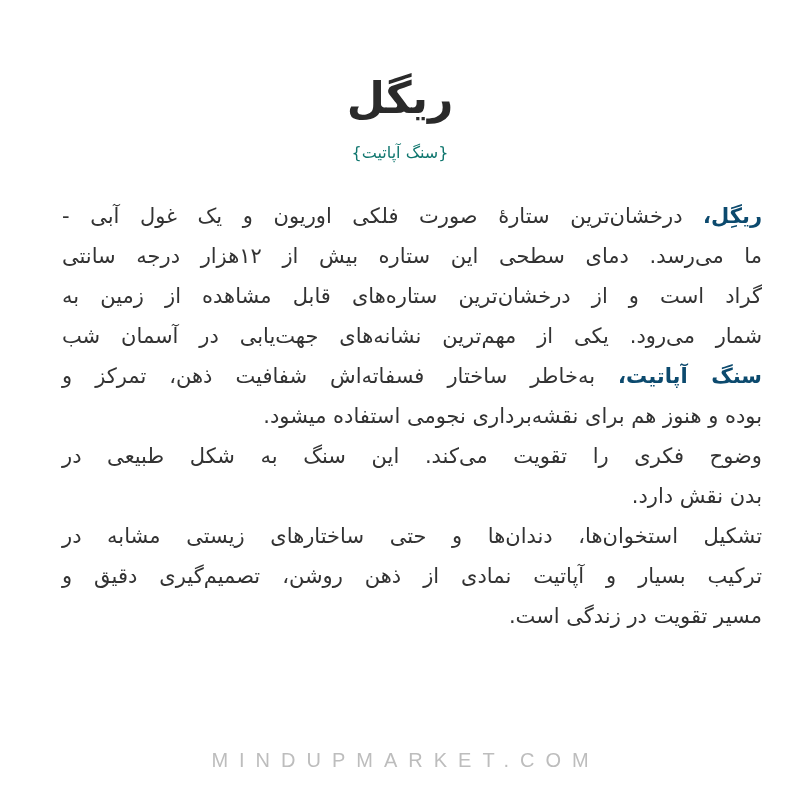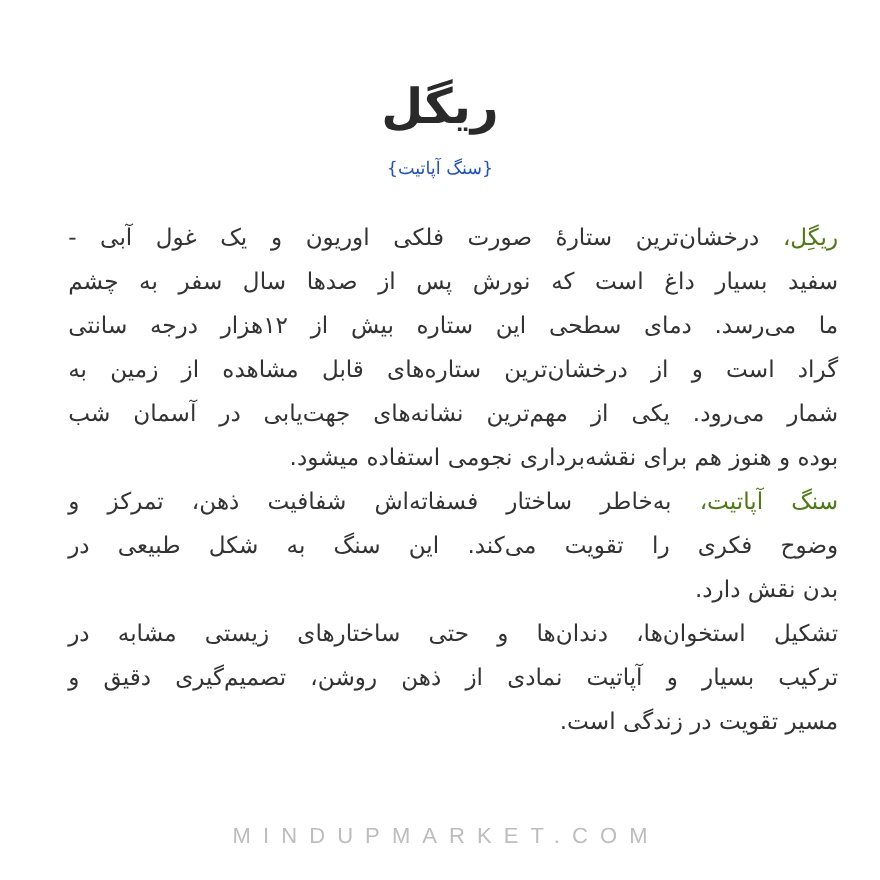--- a/index.html
+++ b/index.html
@@ -31,21 +31,21 @@
       color: #2a2a2a;
       line-height: 60px;
     }
     .subtitle {
       position: absolute;
       top: 141px;
       left: 0; width: 800px;
       text-align: center;
       direction: rtl;
       font-size: 16px;
-      color: #1d4ed8;
+      color: #0f766e;
       line-height: 24px;
     }
     .body-text {
       position: absolute;
       top: 196px;
       left: 62px;
       width: 700px;
       direction: rtl;
       text-align: justify;
       text-align-last: right;
@@ -56,22 +56,22 @@
     .body-text .line {
       display: block;
       text-align: justify;
       text-align-last: justify;
       white-space: nowrap;
     }
     .body-text .line.last {
       text-align-last: right;
     }
     .body-text b {
-      font-weight: normal;
-      color: #4d7c0f;
+      font-weight: bold;
+      color: #0c4a6e;
     }
     .footer {
       position: absolute;
       top: 748px;
       left: 0; width: 800px;
       text-align: center;
       font-family: "Liberation Sans", sans-serif;
       font-size: 20px;
       letter-spacing: 11px;
       color: #bdbdbd;
@@ -83,27 +83,26 @@
 </head>
 <body>
 
 <div class="page">
   <div class="title">ریگل</div>
   <div class="subtitle">{سنگ آپاتیت}</div>
 
   <div class="body-text">
 
     <span class="line"><b>ریگِل،</b><span> درخشان‌ترین ستارهٔ صورت فلکی اوریون و یک غول آبی -</span></span>
-    <span class="line">سفید بسیار داغ است که نورش پس از صدها سال سفر به چشم</span>
     <span class="line">ما می‌رسد. دمای سطحی این ستاره بیش از ۱۲هزار درجه سانتی</span>
     <span class="line">گراد است و از درخشان‌ترین ستاره‌های قابل مشاهده از زمین به</span>
     <span class="line">شمار می‌رود. یکی از مهم‌ترین نشانه‌های جهت‌یابی در آسمان شب</span>
+    <span class="line"><b>سنگ آپاتیت،</b><span> به‌خاطر ساختار فسفاته‌اش شفافیت ذهن، تمرکز و</span></span>
+
     <span class="line last">بوده و هنوز هم برای نقشه‌برداری نجومی استفاده میشود.</span>
-
-    <span class="line"><b>سنگ آپاتیت،</b><span> به‌خاطر ساختار فسفاته‌اش شفافیت ذهن، تمرکز و</span></span>
     <span class="line">وضوح فکری را تقویت می‌کند. این سنگ به شکل طبیعی در</span>
     <span class="line last">بدن نقش دارد.</span>
     <span class="line">تشکیل استخوان‌ها، دندان‌ها و حتی ساختارهای زیستی مشابه در</span>
 
     <span class="line">ترکیب بسیار و آپاتیت نمادی از ذهن روشن، تصمیم‌گیری دقیق و</span>
     <span class="line last">مسیر تقویت در زندگی است.</span>
   </div>
 
   <div class="footer">MINDUPMARKET.COM</div>
 </div>

